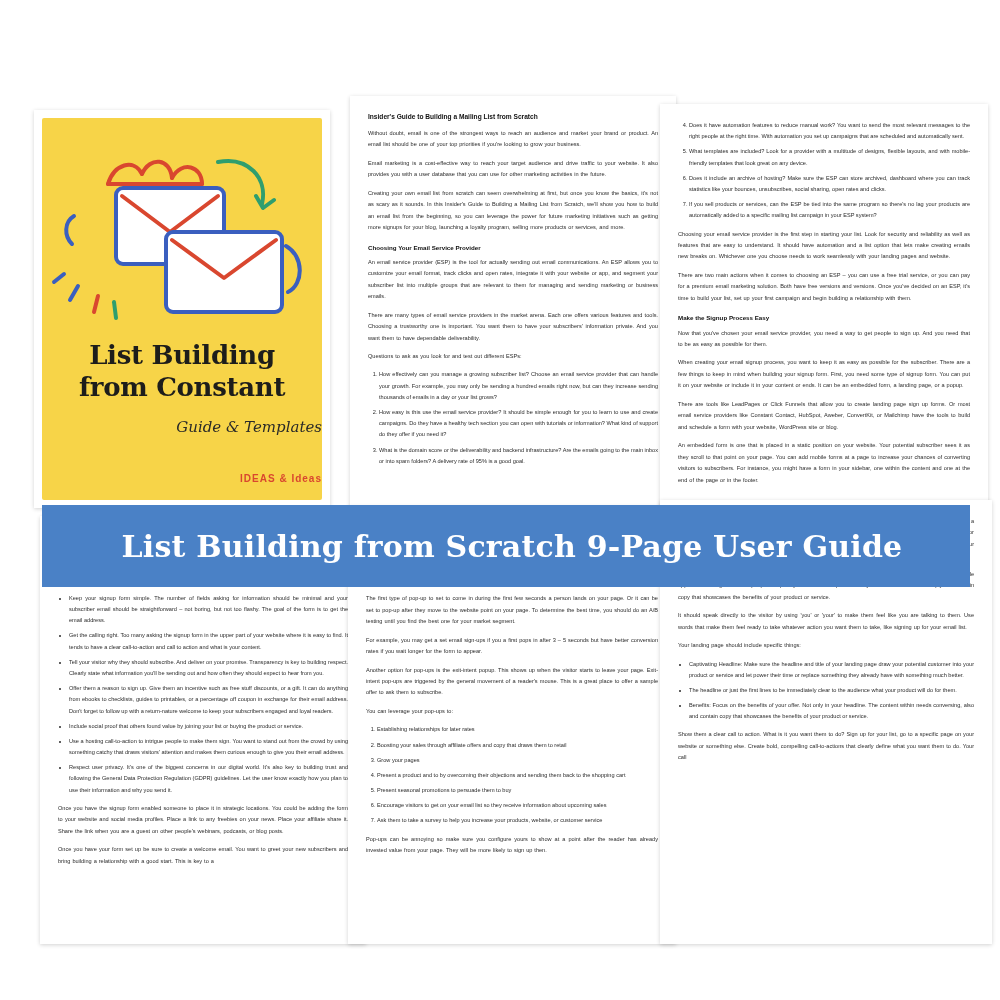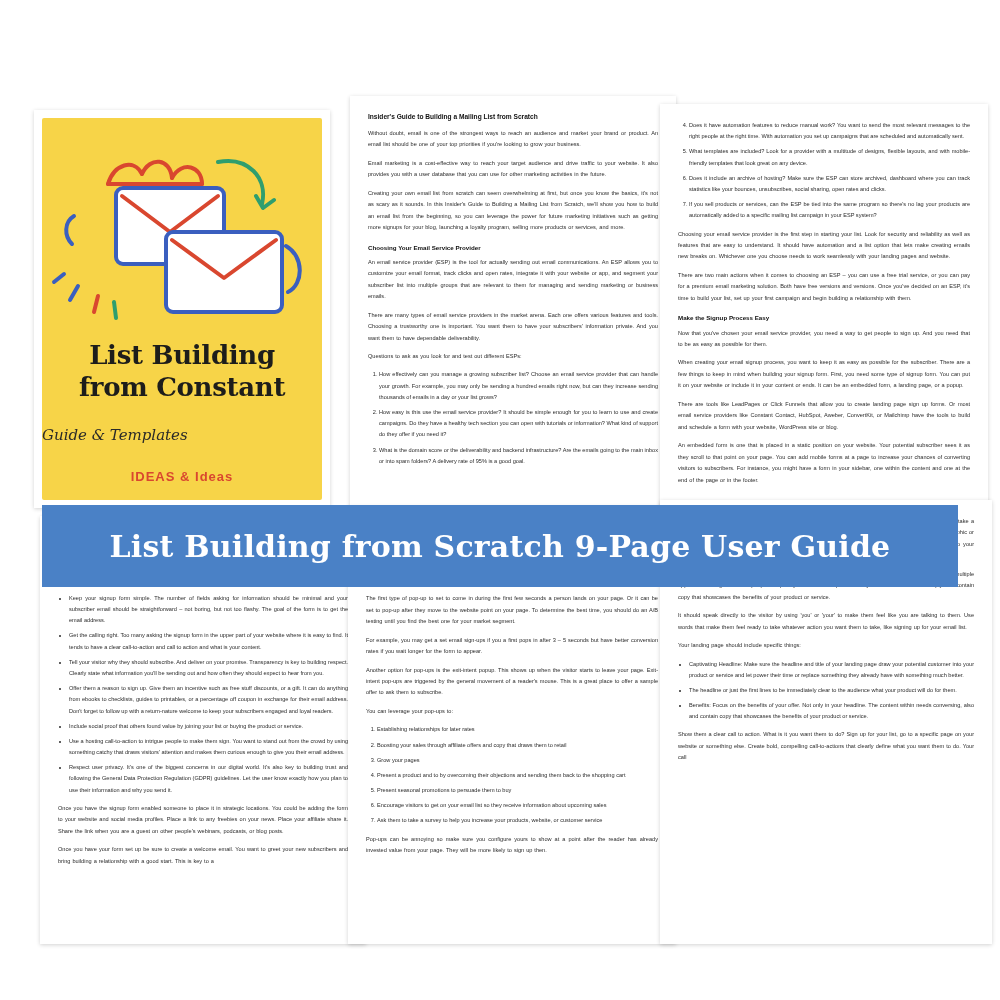--- a/index.html
+++ b/index.html
@@ -64,34 +64,34 @@
     font-size: 26px;
     line-height: 1.22;
     color: #1d1d1b;
     font-weight: 700;
     letter-spacing: -0.3px;
   }
   .cover-sub {
     position: absolute;
     left: 0;
     right: 0;
-    top: 308px;
-    text-align: left;
+    top: 300px;
+    text-align: right;
     font-family: "DejaVu Serif", serif;
     font-style: italic;
     font-size: 15px;
     color: #2a2a28;
   }
   .cover-brand {
     position: absolute;
     left: 0;
     right: 0;
     bottom: 16px;
-    text-align: center;
-    font-size: 13px;
+    text-align: right;
+    font-size: 10px;
     letter-spacing: 1px;
     color: #3a3a36;
   }
   .cover-brand .mark {
     color: #d9472f;
     font-weight: 700;
   }
 
   
   .tpage {
@@ -145,20 +145,21 @@
     position: absolute;
     left: 42px;
     top: 505px;
     width: 916px;
     height: 82px;
     background: #4a81c6;
     display: flex;
     align-items: center;
     justify-content: center;
     z-index: 40;
+    padding-left: 12px;
   }
   .banner-text {
     font-family: "DejaVu Serif", serif;
     font-weight: 700;
     font-size: 30px;
     color: #ffffff;
     letter-spacing: 0.2px;
     white-space: nowrap;
   }
 </style>

